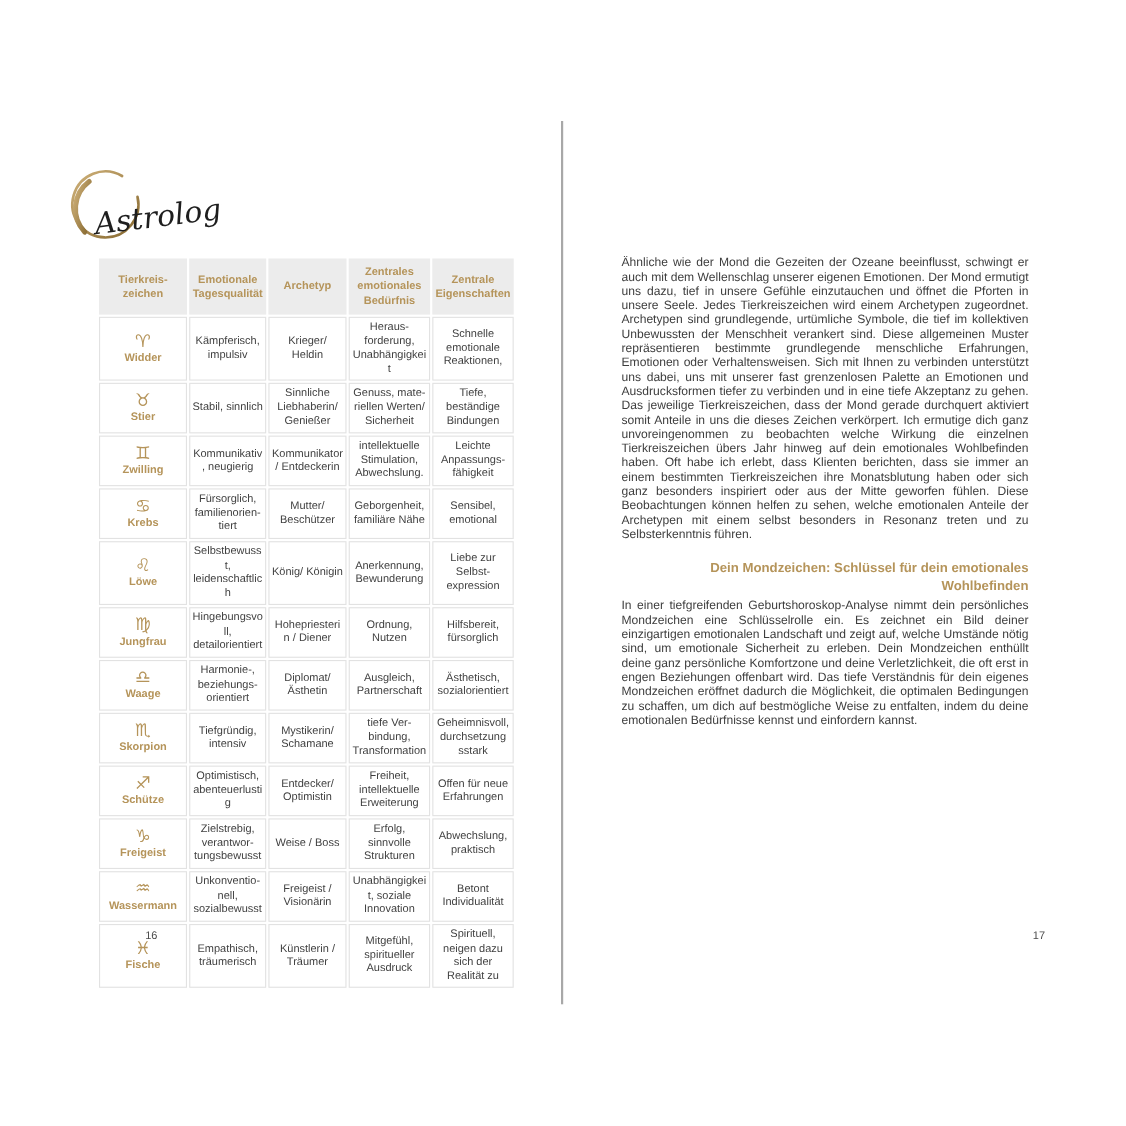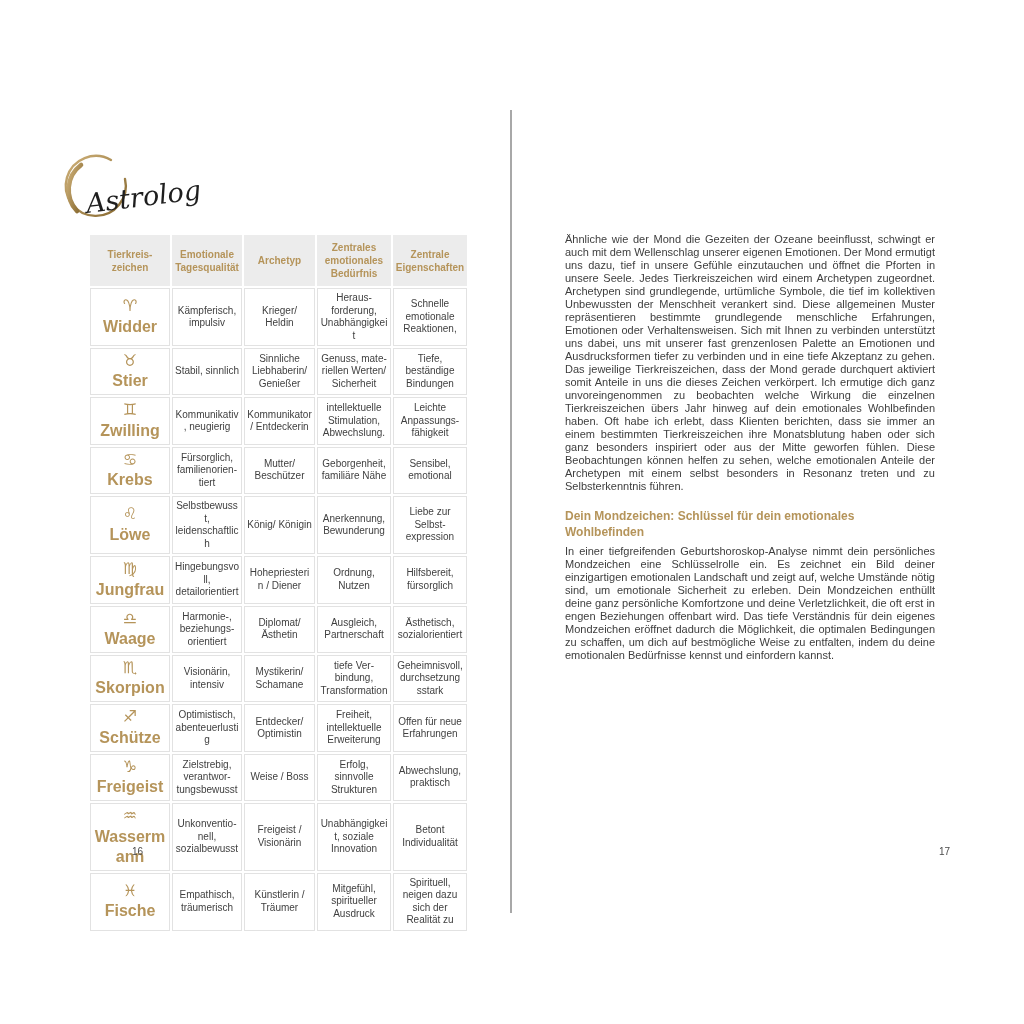--- a/index.html
+++ b/index.html
@@ -19,38 +19,38 @@
   th{
     background:var(--header-bg,#ececec);color:var(--gold,#b5945a);
     font-weight:bold;font-size:10px;line-height:1.3;padding:6px 2px;vertical-align:middle;
   }
   td{
     border:1px solid var(--table-border,#e2e2e2);background:#fff;
     text-align:center;vertical-align:middle;font-size:10px;line-height:1.25;
     padding:3px 2px;height:38px;color:#3f3f3f;word-wrap:break-word;
   }
   .sym{display:block;font-size:16px;line-height:1.15;color:var(--gold,#b5945a);font-family:"DejaVu Sans",sans-serif;}
-  .sign-name{display:block;font-weight:bold;font-size:16px;color:var(--gold,#b5945a);margin-top:1px;}
+  .sign-name{display:block;font-weight:bold;font-size:10px;color:var(--gold,#b5945a);margin-top:1px;}
 
   .pn{position:absolute;top:846px;font-size:10px;color:#4a4a4a;margin-left:42px;}
   .pn-left{left:90px;}
   .pn-right{right:74px;}
 
   
   .right-col{position:absolute;left:565px;top:233px;width:370px;}
   .serif-heading{
     font-family:"DejaVu Serif",serif;font-weight:bold;color:var(--heading-gold,#ab8a4e);
     font-size:13.5px;letter-spacing:1.2px;margin:0 0 5px 0;
   }
   .body-text{
     font-size:11px;line-height:13px;text-align:justify;margin:0;color:#3d3d3d;
     hyphens:auto;-webkit-hyphens:auto;
   }
   .sub-heading{
-    color:var(--gold,#b5945a);font-weight:bold;font-size:12px;margin:16px 0 5px 0;line-height:1.3;
+    color:var(--gold,#b5945a);font-weight:bold;font-size:12px;margin:16px 0 5px 0;line-height:1.3;text-align:right;
   }
 </style>
 </head>
 <body>
 
 <div class="divider"></div>
 
 <div>
 
   <div class="logo">
@@ -154,21 +154,21 @@
           <td>Harmonie-, beziehungs­orientiert</td>
           <td>Diplomat/ Ästhetin</td>
           <td>Ausgleich, Partnerschaft</td>
           <td>Ästhetisch, sozialorientiert</td>
         </tr>
         <tr>
           <td>
               <span class="sym">♏</span>
               <span class="sign-name">Skorpion</span>
             </td>
-          <td>Visionärin, intensiv</td>
+          <td>Tiefgründig, intensiv</td>
           <td>Mystikerin/ Schamane</td>
           <td>tiefe Ver­bindung, Transformation</td>
           <td>Geheimnisvoll, durchsetzungs­stark</td>
         </tr>
         <tr>
           <td>
               <span class="sym">♐</span>
               <span class="sign-name">Schütze</span>
             </td>
           <td>Optimistisch, abenteuerlustig</td>

